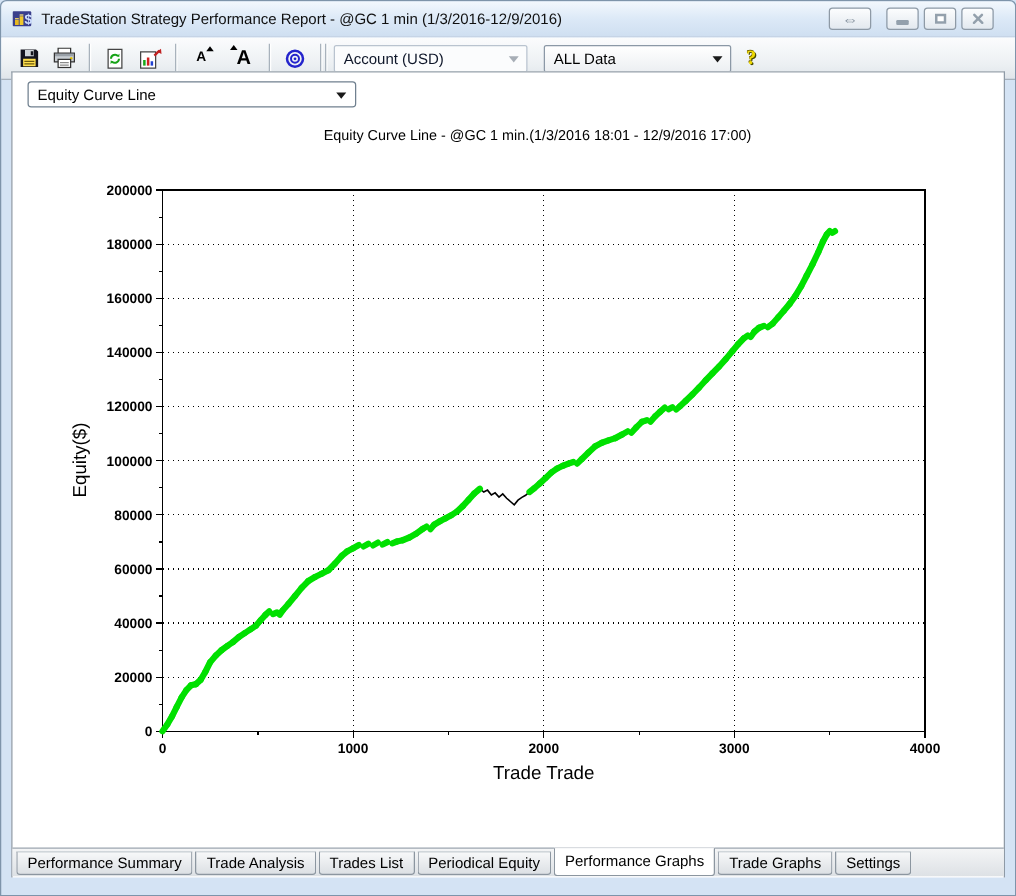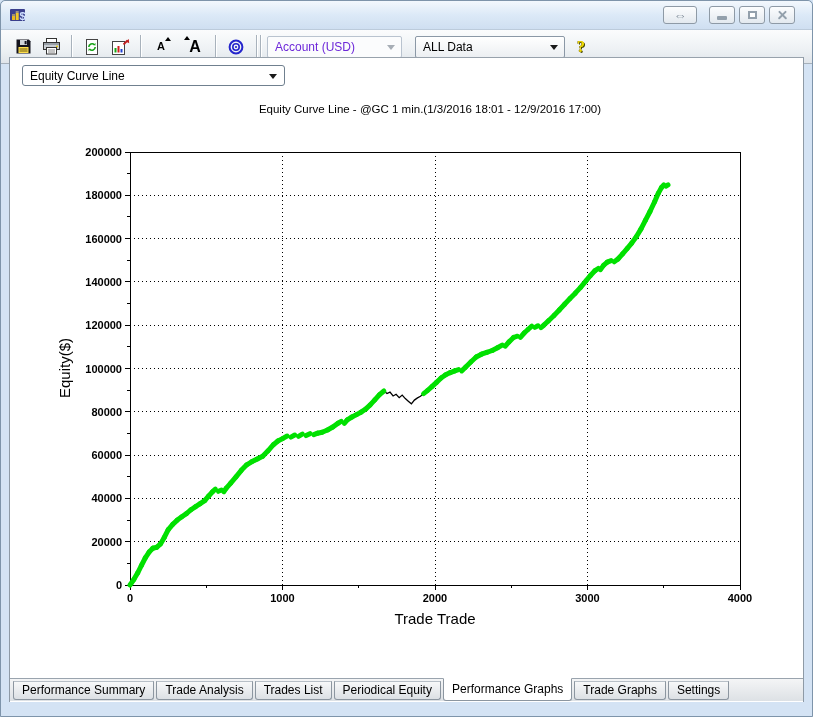--- a/index.html
+++ b/index.html
@@ -30,21 +30,21 @@
   #toolbar{position:absolute;left:0;top:29px;right:0;height:34px;
     background:linear-gradient(#fbfcfd,#ecf0f3 65%,#e0e5ea);
     border-bottom:1px solid #a6b0ba;display:flex;align-items:center;padding-left:8px;box-sizing:border-box}
   .tbtn{height:26px;min-width:24px;display:flex;align-items:center;justify-content:center;margin:0 2px;position:relative}
   .tsep{width:1px;height:24px;background:#a8b2bc;box-shadow:1px 0 0 #fff;margin:0 6px;flex:none}
   .combo{height:22px;border:1px solid #8b98a6;border-radius:2px;
     background:linear-gradient(#ffffff,#eceff2);display:flex;align-items:center;
     font-size:12px;position:relative;padding-left:7px;box-sizing:border-box;color:#000}
   .combo .arrow{position:absolute;right:6px;top:8px;width:0;height:0;
     border-left:4px solid transparent;border-right:4px solid transparent;border-top:5px solid #1a1a1a}
-  #account-combo{width:135px;color:#6d28d9;background:#fbfcfd;border-color:#b9c3cf}
+  #account-combo{width:155px;color:#0f172a;background:#fbfcfd;border-color:#b9c3cf}
   #account-combo .arrow{border-top-color:#a7aeb6}
   #data-combo{width:150px;margin-left:13px}
   .font-letter{font-weight:bold;color:#000;line-height:1}
   .font-arrow{position:absolute;width:0;height:0;border-left:3px solid transparent;
     border-right:3px solid transparent;border-bottom:4px solid #000}
   #help-icon{font-family:"Liberation Serif",serif;font-size:16px;font-weight:bold;color:#f0da00;
     text-shadow:1px 1px 0 #4a4a00, -0.5px -0.5px 0 #7a6a00;margin-left:12px}
 
   
   #report{position:absolute;left:8px;top:56px;width:793px;height:644px;background:#fff;
@@ -77,20 +77,21 @@
 
   <div id="titlebar">
     <svg width="16" height="16">
       <rect x="0" y="2" width="15" height="12" rx="1" fill="#3a3f8c"></rect>
       <rect x="2" y="9" width="3" height="4" fill="#e8b820"></rect>
       <rect x="2" y="7.5" width="3" height="1" fill="#ffe060"></rect>
       <rect x="5.7" y="6" width="3" height="7" fill="#f0c82a"></rect>
       <rect x="5.7" y="4.5" width="3" height="1" fill="#ffe878"></rect>
       <text x="9.5" y="12.5" font-size="11" font-weight="bold" fill="#cfe0ff" font-family="Liberation Sans, sans-serif">$</text>
     </svg>
+    <span id="title-text">TradeStation Strategy Performance Report - @GC 1 min (1/3/2016-12/9/2016)</span>
     <div id="caption-buttons">
       <div class="cap-btn wide">
         <span>⇔</span>
       </div>
       <div class="cap-btn">
         <span class="min-glyph"></span>
       </div>
       <div class="cap-btn">
         <span class="rest-glyph"></span>
       </div>

